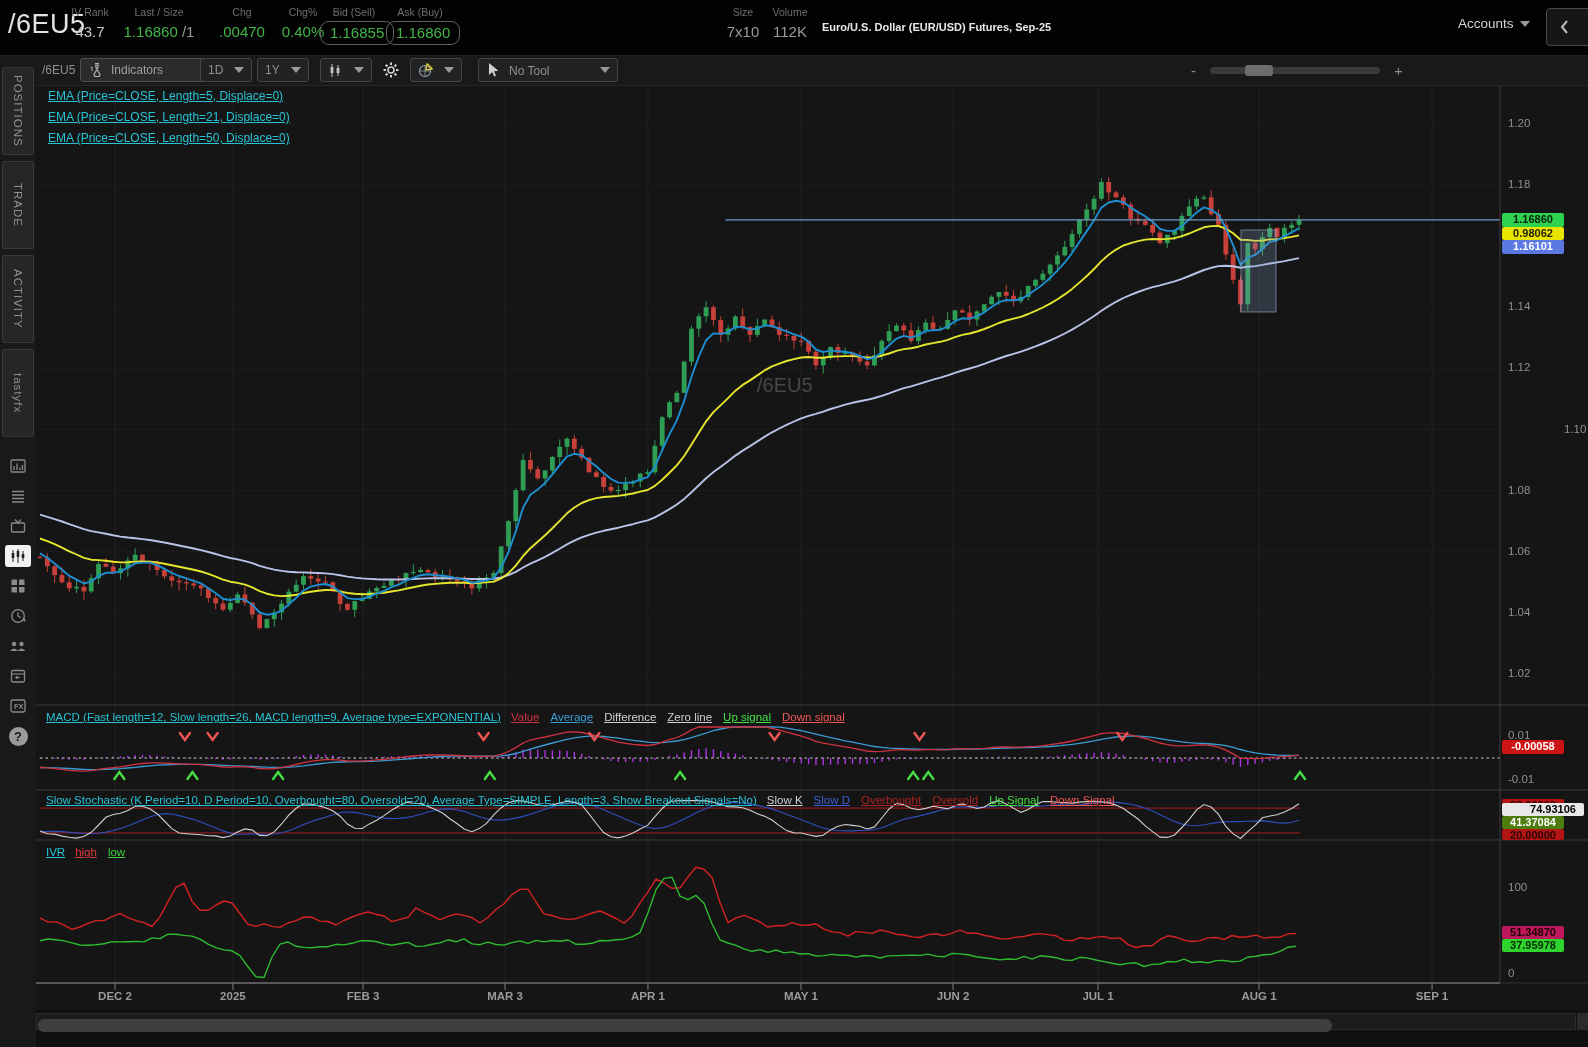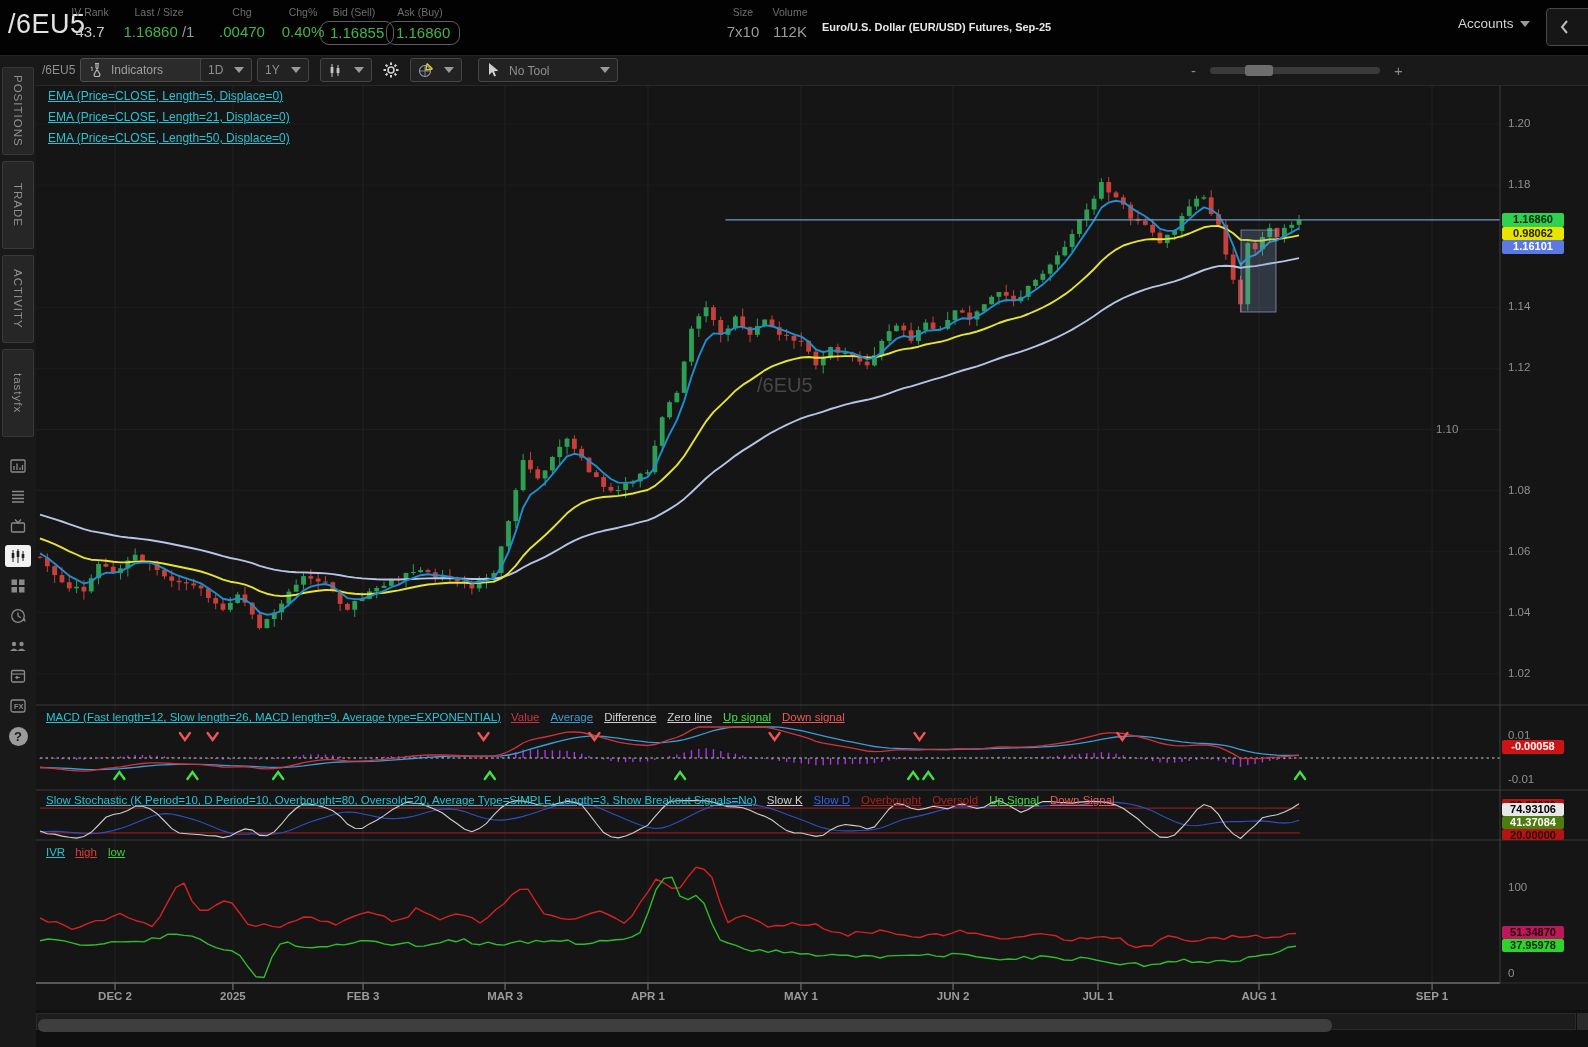--- a/index.html
+++ b/index.html
@@ -662,34 +662,34 @@
       <span class="plab">Slow Stochastic (K Period=10, D Period=10, Overbought=80, Oversold=20, Average Type=SIMPLE, Length=3, Show Breakout Signals=No)</span><span id="stoch-legend"><span class="pleg" style="color: rgb(208, 208, 208);">Slow K</span><span class="pleg" style="color: rgb(59, 95, 217);">Slow D</span><span class="pleg" style="color: rgb(170, 34, 34);">Overbought</span><span class="pleg" style="color: rgb(170, 34, 34);">Oversold</span><span class="pleg" style="color: rgb(68, 224, 68);">Up Signal</span><span class="pleg" style="color: rgb(240, 85, 85);">Down Signal</span></span>
     </div>
     <div class="prow" style="top:846px">
       <span class="plab">IVR</span><span id="ivr-legend"><span class="pleg" style="color: rgb(224, 60, 60);">high</span><span class="pleg" style="color: rgb(62, 207, 62);">low</span></span>
     </div>
     <div id="gen-labels">
         <div class="axl" style="left: 1508px; top: 117px;">1.20</div>
         <div class="axl" style="left: 1508px; top: 178.1px;">1.18</div>
         <div class="axl" style="left: 1508px; top: 300.3px;">1.14</div>
         <div class="axl" style="left: 1508px; top: 361.4px;">1.12</div>
-        <div class="axl" style="left: 1436px; top: 422.5px; text-align: right;">1.10</div>
+        <div class="axl" style="left: 1564px; top: 422.5px; text-align: right;">1.10</div>
         <div class="axl" style="left: 1508px; top: 483.6px;">1.08</div>
         <div class="axl" style="left: 1508px; top: 544.7px;">1.06</div>
         <div class="axl" style="left: 1508px; top: 605.8px;">1.04</div>
         <div class="axl" style="left: 1508px; top: 666.9px;">1.02</div>
         <div class="tag" style="top: 213px; height: 14px; background: rgb(47, 210, 79); color: rgb(6, 35, 12);">1.16860</div>
         <div class="tag" style="top: 227px; height: 13px; background: rgb(232, 228, 0); color: rgb(35, 35, 0);">0.98062</div>
         <div class="tag" style="top: 240px; height: 14px; background: rgb(91, 121, 224); color: rgb(255, 255, 255);">1.16101</div>
         <div class="axl" style="left: 1508px; top: 729px;">0.01</div>
         <div class="axl" style="left: 1508px; top: 773px; text-align: right;">-0.01</div>
         <div class="tag" style="top: 740px; height: 14px; background: rgb(204, 20, 20); color: rgb(255, 255, 255);">-0.00058</div>
         <div class="tag" style="top: 799px; height: 12px; background: rgb(179, 21, 21); color: rgb(42, 5, 5);">80.00000</div>
         <div class="tag" style="top: 829px; height: 11px; background: rgb(179, 21, 21); color: rgb(42, 5, 5);">20.00000</div>
-        <div class="tag" style="top: 803px; height: 13px; background: rgb(232, 232, 232); color: rgb(0, 0, 0);">74.93106</div>
+        <div class="tag" style="top: 803px; height: 13px; background: rgb(232, 232, 232); color: rgb(0, 0, 0); padding-left: 20px;">74.93106</div>
         <div class="tag" style="top: 816px; height: 13px; background: #4d7c0f; color: rgb(255, 255, 255);">41.37084</div>
         <div class="axl" style="left: 1508px; top: 881px;">100</div>
         <div class="axl" style="left: 1508px; top: 967px;">0</div>
         <div class="tag" style="top: 926px; height: 13px; background: #be185d; color: rgb(29, 3, 3);">51.34870</div>
         <div class="tag" style="top: 939px; height: 13px; background: rgb(46, 211, 46); color: rgb(5, 43, 5);">37.95978</div>
         <div class="xtl" style="left: 85.056px; top: 990px;">DEC 2</div>
         <div class="xtl" style="left: 202.908px; top: 990px;">2025</div>
         <div class="xtl" style="left: 333.058px; top: 990px;">FEB 3</div>
         <div class="xtl" style="left: 475.066px; top: 990px;">MAR 3</div>
         <div class="xtl" style="left: 617.952px; top: 990px;">APR 1</div>

